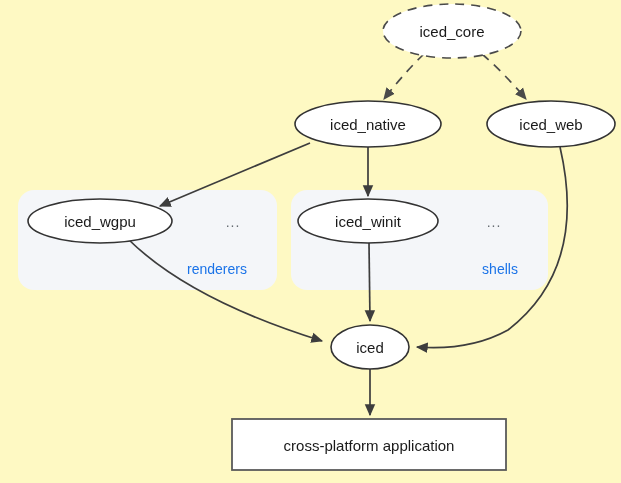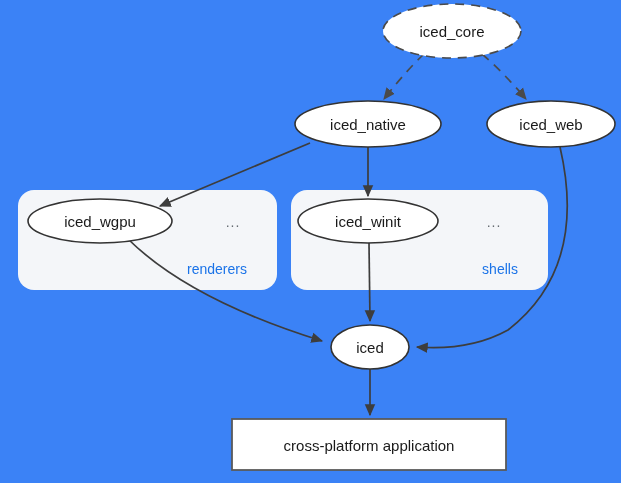--- a/index.html
+++ b/index.html
@@ -7,21 +7,21 @@
     padding: 0;
     background: #ffffff;
   }
   body {
     font-family: "Liberation Sans", sans-serif;
   }
   #diagram-root {
     position: relative;
     width: 621px;
     height: 483px;
-    background: #3b82f6;
+    background: #fef9c3;
     overflow: hidden;
   }
   #diagram-svg {
     position: absolute;
     top: 0;
     left: 0;
     width: 621px;
     height: 483px;
   }
   .node-label {

